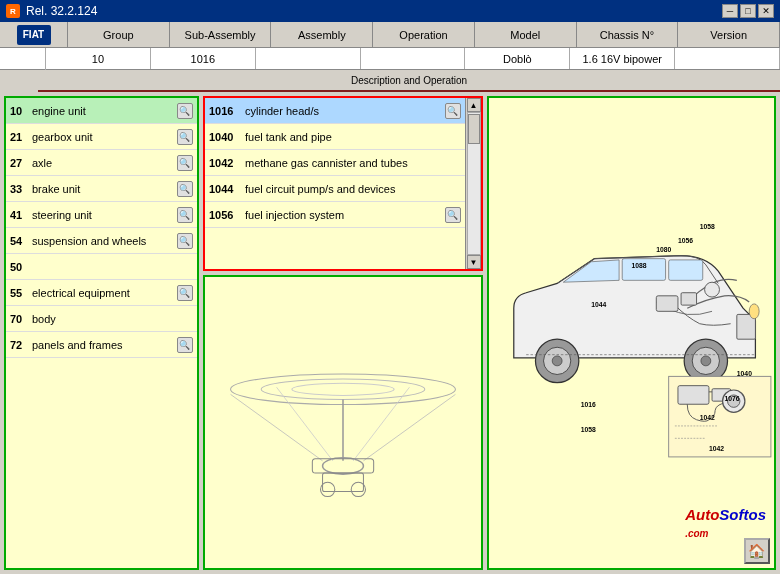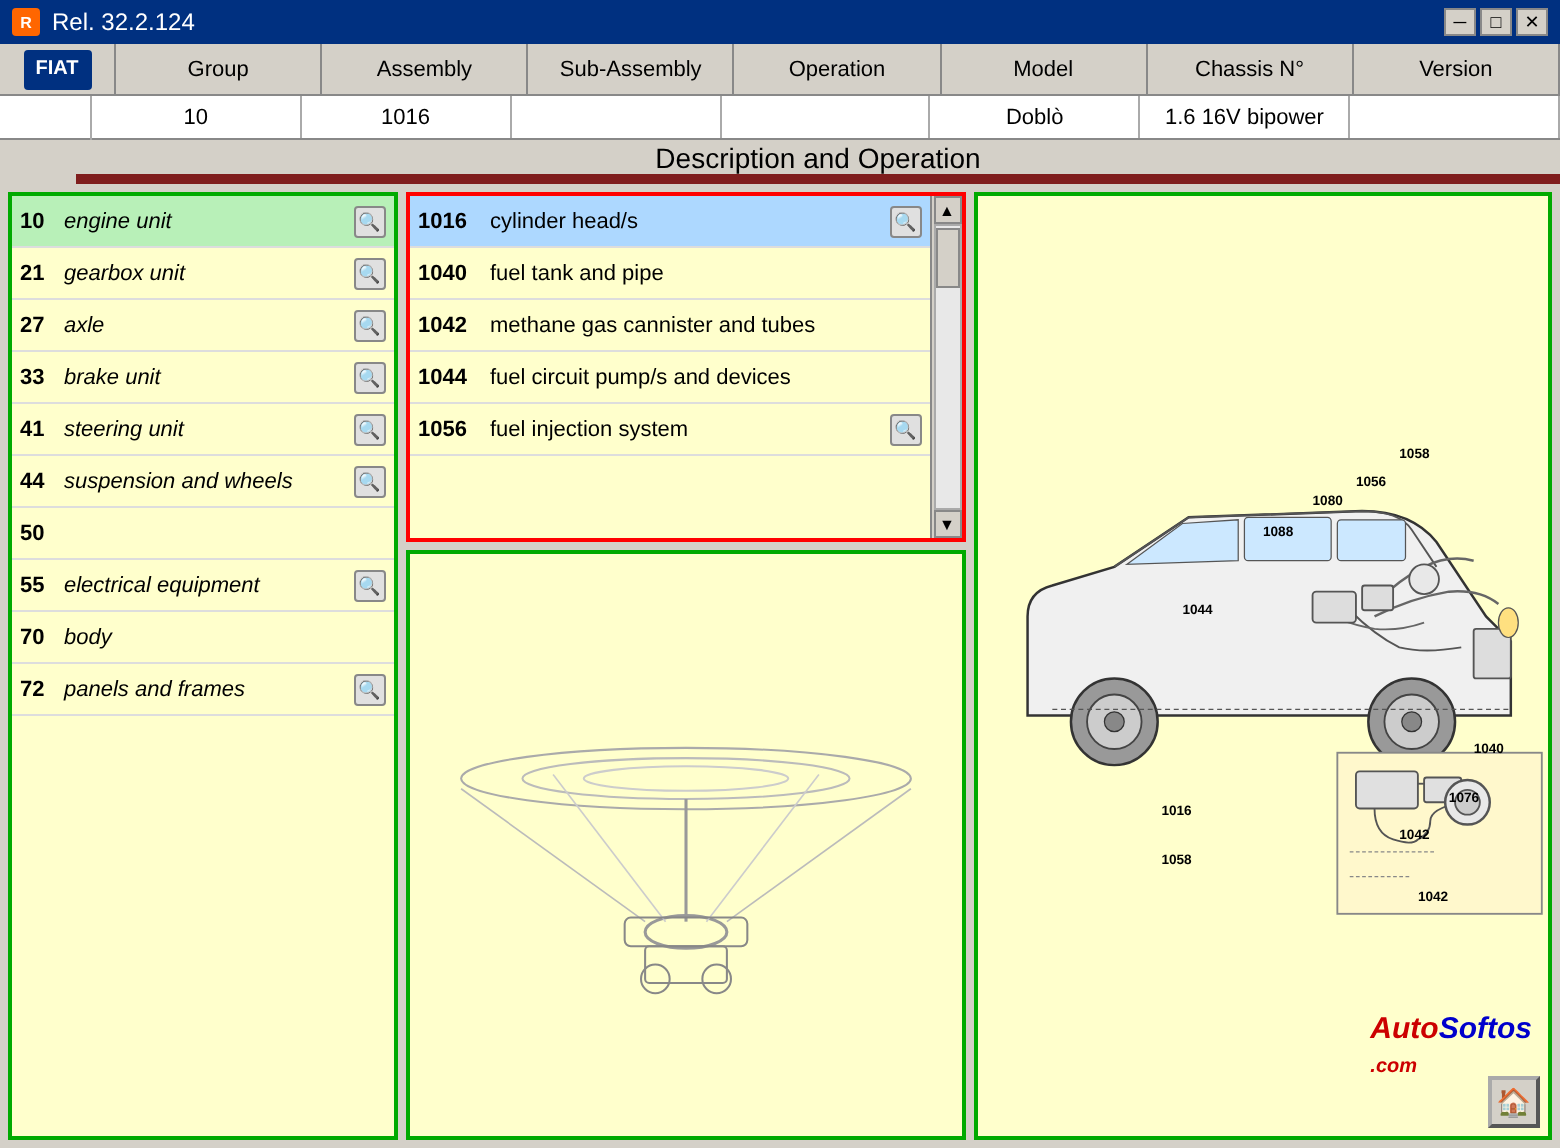--- a/index.html
+++ b/index.html
@@ -58,21 +58,21 @@
 
     
     #header-row {
       background: #d4d0c8;
       border-bottom: 1px solid #888;
       display: flex;
       align-items: center;
       height: 26px;
     }
     .header-logo {
-      width: 58px;
+      width: 68px;
       height: 26px;
       display: flex;
       align-items: center;
       justify-content: center;
       border-right: 1px solid #888;
     }
     .fiat-logo {
       width: 34px;
       height: 20px;
       background: #003080;
@@ -119,22 +119,22 @@
       font-size: 11px;
     }
 
     
     #desc-bar {
       background: #d4d0c8;
       height: 22px;
       display: flex;
       align-items: center;
       justify-content: center;
-      border-bottom: 5px solid #7f1d1d;
-      font-size: 14px;
+      border-bottom: 2px solid #7f1d1d;
+      font-size: 10px;
       margin-left: 38px;
     }
 
     
     #main-content {
       display: flex;
       height: calc(574px - 22px - 26px - 22px - 22px);
       background: #d4d0c8;
     }
 
@@ -158,21 +158,20 @@
       width: 22px;
       font-weight: bold;
       font-size: 11px;
       color: #000;
       flex-shrink: 0;
     }
     .left-item .item-label {
       flex: 1;
       font-size: 11px;
       color: #000;
-      font-style: italic;
     }
     .left-item .search-icon {
       width: 16px;
       height: 16px;
       border: 1px solid #888;
       background: #e0e0e0;
       display: flex;
       align-items: center;
       justify-content: center;
       font-size: 9px;
@@ -320,22 +319,22 @@
     <div class="win-btn">□</div>
     <div class="win-btn">✕</div>
   </div>
 </div>
 
 <div id="header-row">
   <div class="header-logo">
     <div class="fiat-logo">FIAT</div>
   </div>
   <div class="header-cell">Group</div>
+  <div class="header-cell">Sub-Assembly</div>
   <div class="header-cell">Assembly</div>
-  <div class="header-cell">Sub-Assembly</div>
   <div class="header-cell">Operation</div>
   <div class="header-cell">Model</div>
   <div class="header-cell">Chassis N°</div>
   <div class="header-cell">Version</div>
 </div>
 
 <div id="data-row">
   <div class="data-logo"></div>
   <div class="data-cell">10</div>
   <div class="data-cell">1016</div>
@@ -373,21 +372,21 @@
         <span class="item-num">33</span>
         <span class="item-label">brake unit</span>
         <div class="search-icon">🔍</div>
       </div>
       <div class="left-item">
         <span class="item-num">41</span>
         <span class="item-label">steering unit</span>
         <div class="search-icon">🔍</div>
       </div>
       <div class="left-item">
-        <span class="item-num">44</span>
+        <span class="item-num">54</span>
         <span class="item-label">suspension and wheels</span>
         <div class="search-icon">🔍</div>
       </div>
       <div class="left-item">
         <span class="item-num">50</span>
       </div>
       <div class="left-item">
         <span class="item-num">55</span>
         <span class="item-label">electrical equipment</span>
         <div class="search-icon">🔍</div>

